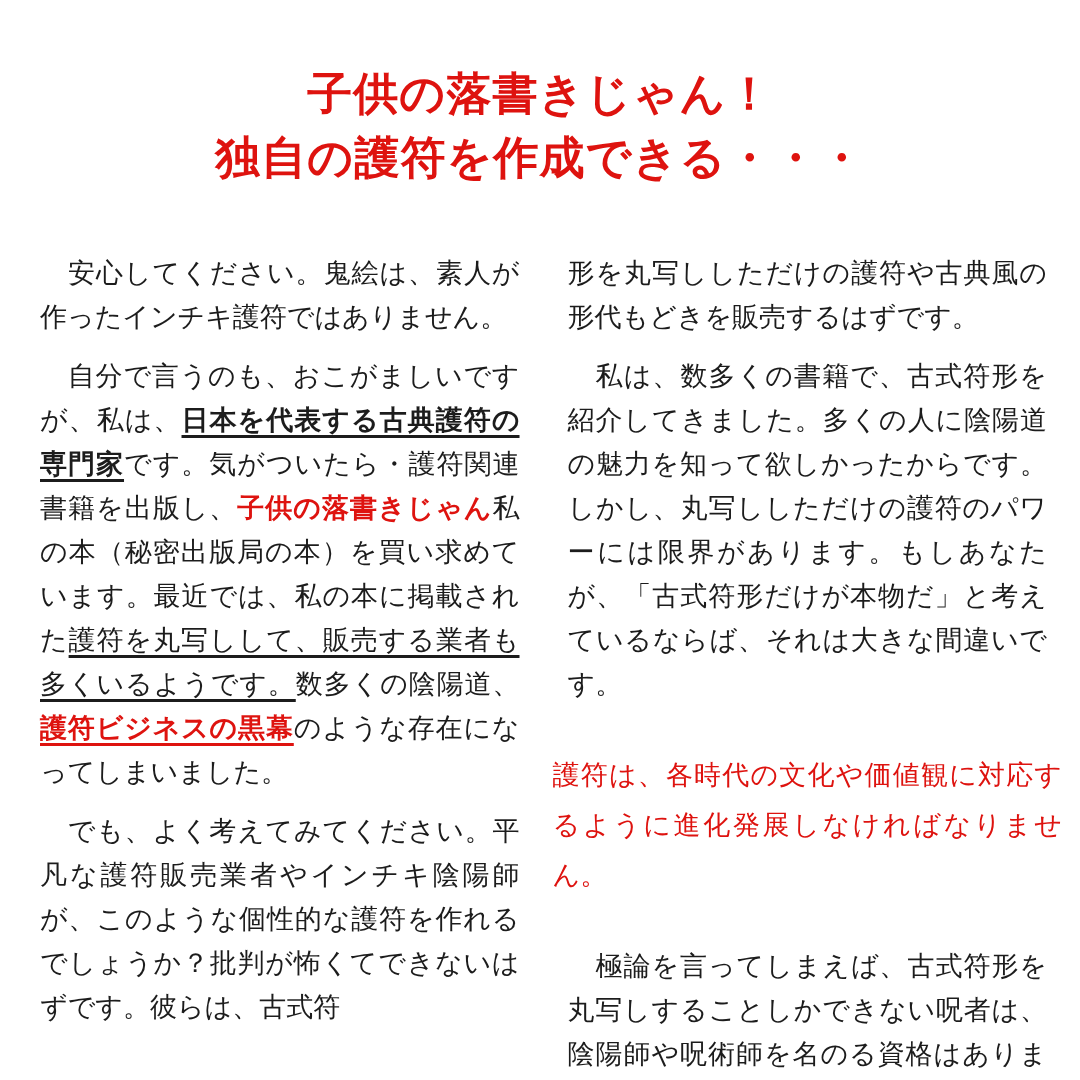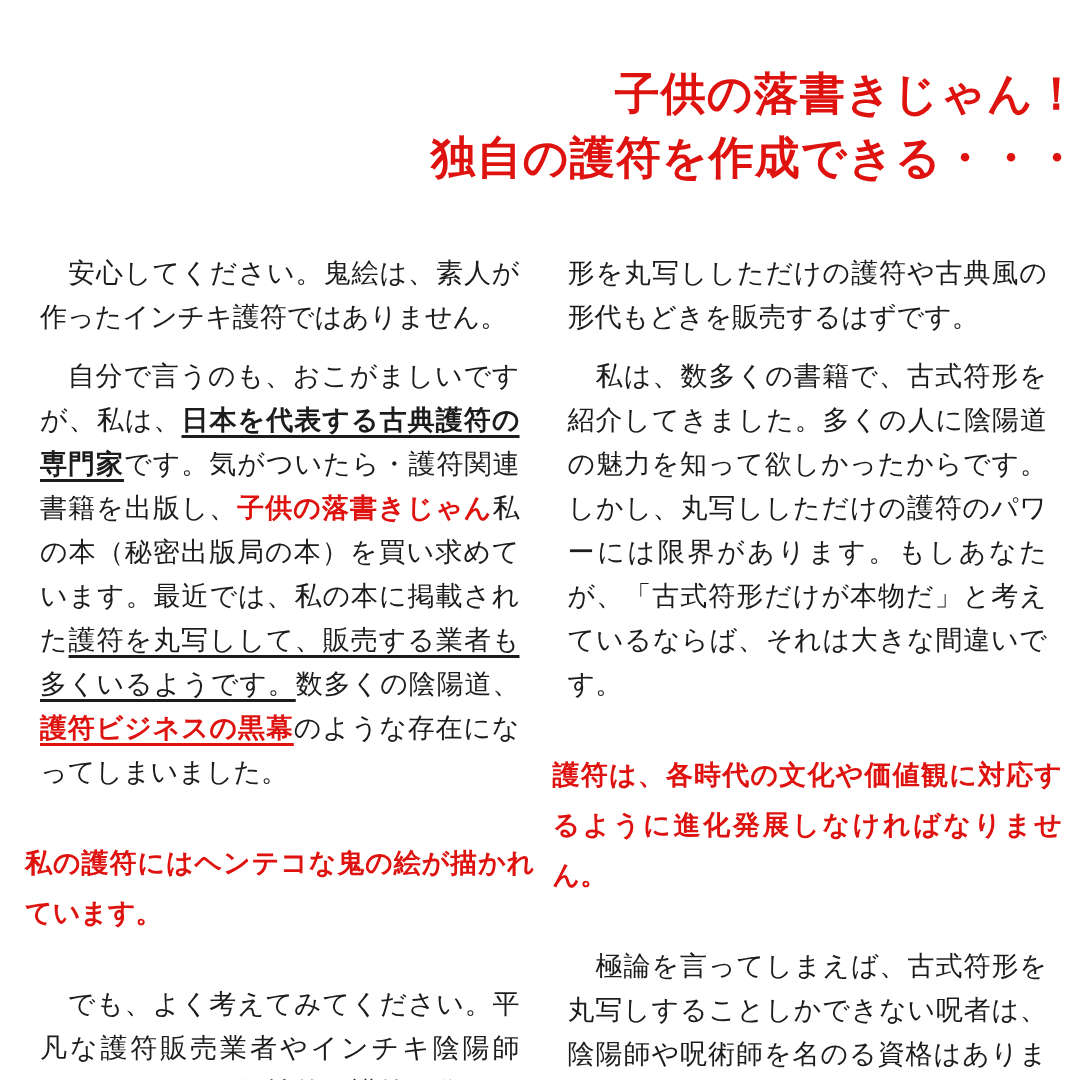--- a/index.html
+++ b/index.html
@@ -12,21 +12,21 @@
     position:relative;
     width:1080px;height:1080px;
     margin:0 auto;
     background:var(--background);
     overflow:hidden;
     font-family:"Liberation Sans","DejaVu Sans",sans-serif;
     color:var(--text);
   }
   .headline{
     margin:62px 0 0 0;
-    text-align:right;
+    text-align:center;
     color:var(--accent);
     font-size:45px;
     line-height:64px;
     font-weight:800;
     letter-spacing:1px;
   }
   .headline span{display:block;}
   .columns{
     display:flex;
     gap:18px;
@@ -40,21 +40,21 @@
     line-height:44px;
     font-weight:500;
   }
   .col p{
     margin:15px;
     text-align:justify;
     word-break:break-all;
   }
   .col p.emphasis{
     color:var(--accent);
-    font-weight:700;
+    font-weight:400;
     margin:44px 0;
     line-height:50px;
   }
   .b{font-weight:800;}
   .r{color:var(--accent);}
   .u{
     text-decoration:underline;
     text-decoration-thickness:2.5px;
     text-underline-offset:6px;
   }
@@ -64,21 +64,20 @@
 
 <div class="page">
   <h1 class="headline">
     <span>子供の落書きじゃん！</span>
     <span>独自の護符を作成できる・・・</span>
   </h1>
   <div class="columns">
     <div class="col">
         <p><span>　安心してください。鬼絵は、素人が作ったインチキ護符ではありません。</span></p>
         <p><span>　自分で言うのも、おこがましいですが、私は、</span><span class="b u">日本を代表する古典護符の専門家</span><span>です。気がついたら・護符関連書籍を出版し、</span><span class="b r">子供の落書きじゃん</span><span>私の本（秘密出版局の本）を買い求めています。最近では、私の本に掲載された</span><span class="u">護符を丸写しして、販売する業者も多くいるようです。</span><span>数多くの陰陽道、</span><span class="b r u">護符ビジネスの黒幕</span><span>のような存在になってしまいました。</span></p>
-        <p class="emphasis"><span>私の護符にはヘンテコな鬼の絵が描かれています。</span></p>
         <p><span>　でも、よく考えてみてください。平凡な護符販売業者やインチキ陰陽師が、このような個性的な護符を作れるでしょうか？批判が怖くてできないはずです。彼らは、古式符</span></p>
       </div>
     <div class="col">
         <p><span>形を丸写ししただけの護符や古典風の形代もどきを販売するはずです。</span></p>
         <p><span>　私は、数多くの書籍で、古式符形を紹介してきました。多くの人に陰陽道の魅力を知って欲しかったからです。しかし、丸写ししただけの護符のパワーには限界があります。もしあなたが、「古式符形だけが本物だ」と考えているならば、それは大きな間違いです。</span></p>
         <p class="emphasis"><span>護符は、各時代の文化や価値観に対応するように進化発展しなければなりません。</span></p>
         <p><span>　極論を言ってしまえば、古式符形を丸写しすることしかできない呪者は、陰陽師や呪術師を名のる資格はありません。</span></p>
         <p><span>　私は、古式符形だけが本物だ</span><span class="u">熟練の絵</span></p>
       </div>
   </div>

